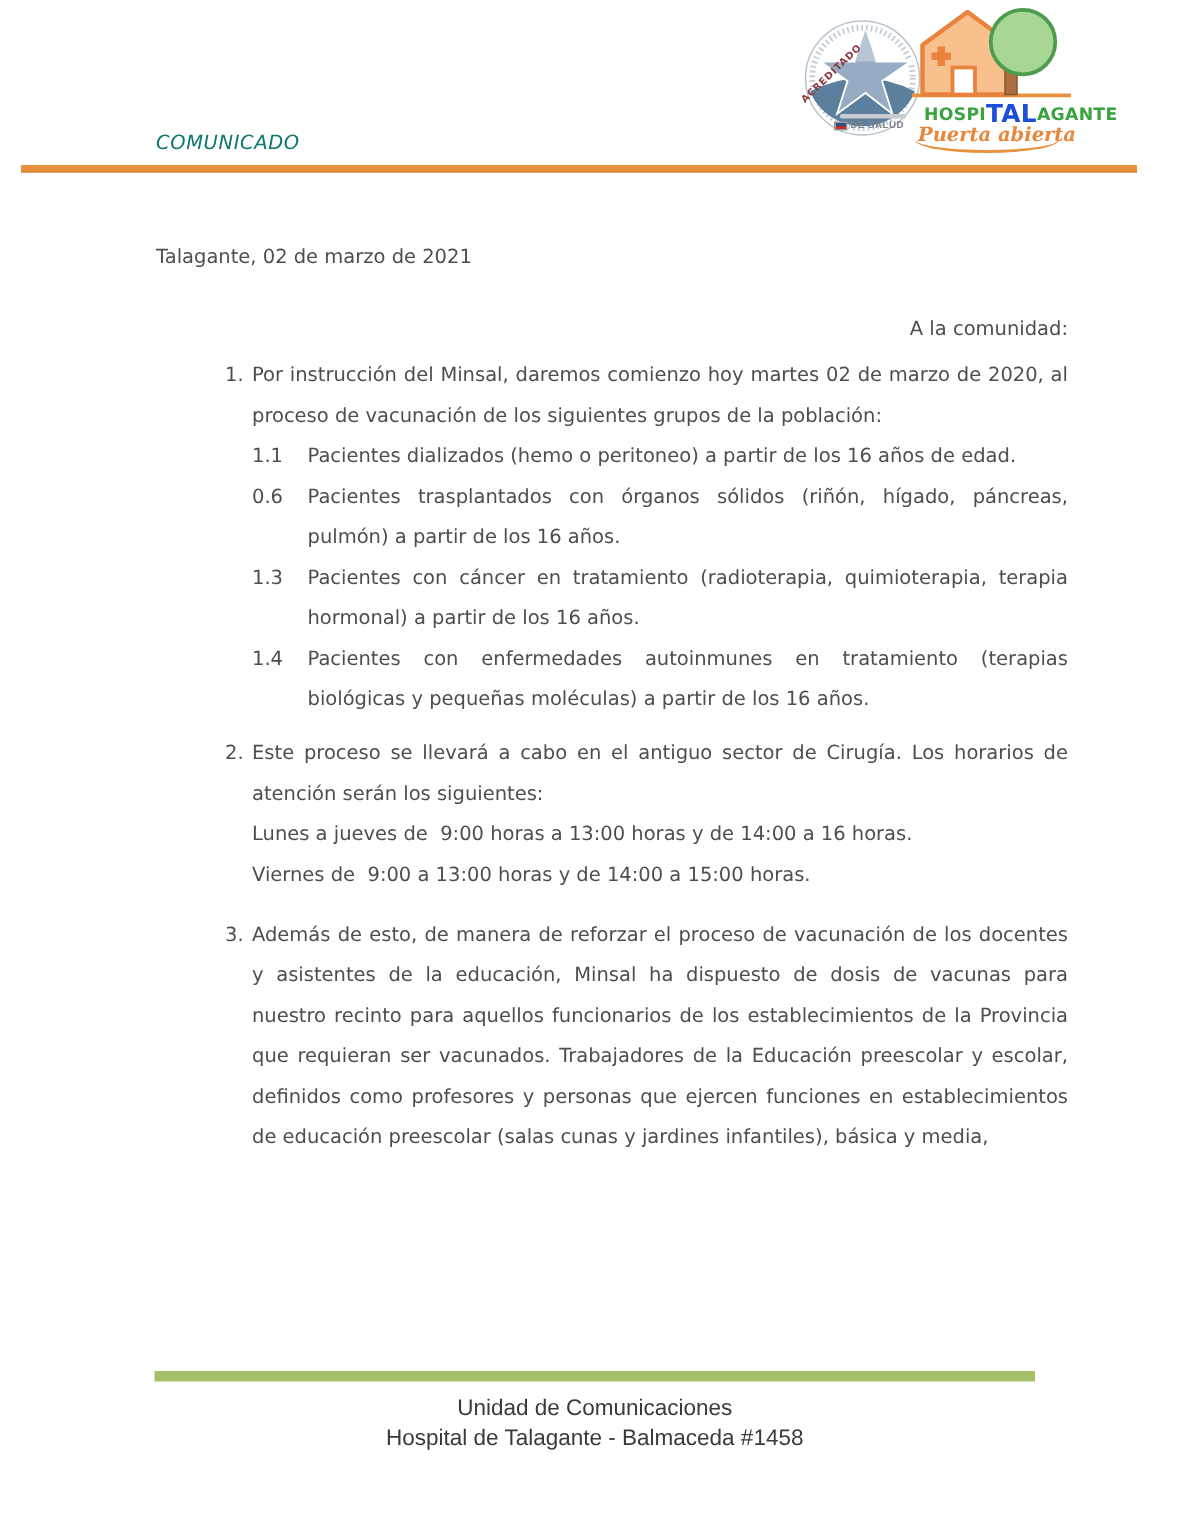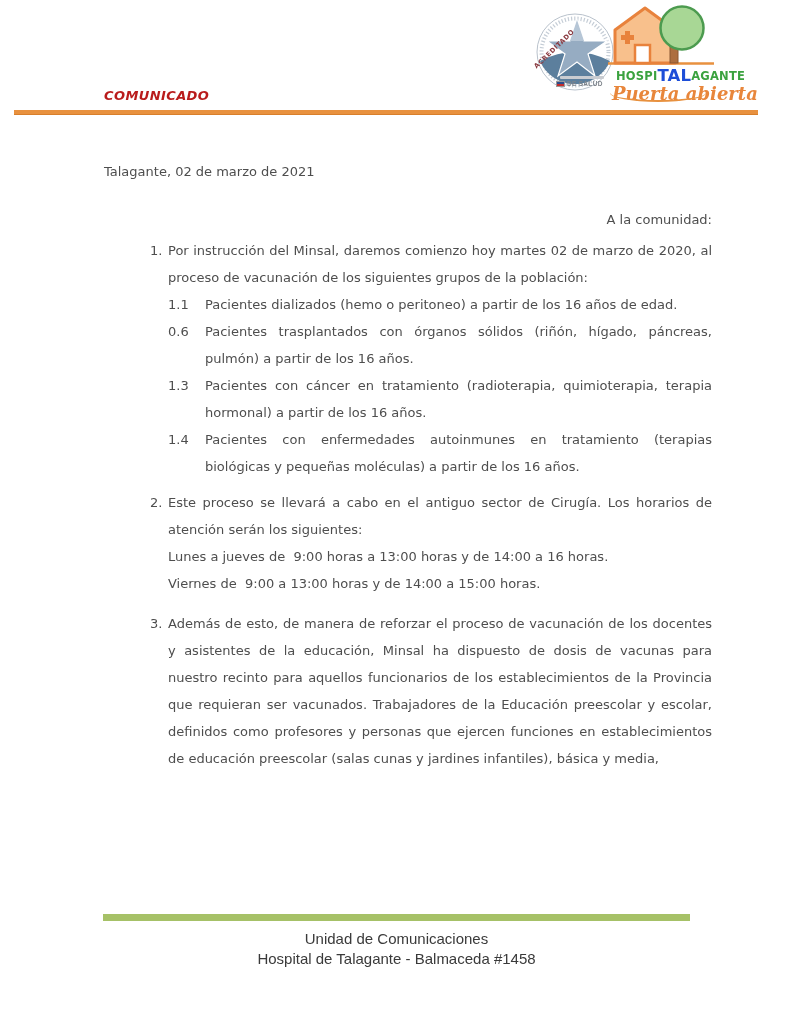--- a/index.html
+++ b/index.html
@@ -8,22 +8,22 @@
     position:relative;
     width:801px; height:1024px;
     background:#ffffff;
     font-family:"DejaVu Sans", sans-serif;
     overflow:hidden;
   }
 
   
   .comunicado {
     position:absolute; left:104px; top:88px;
-    font-size:13px; font-weight:bold; font-style:italic;
-    letter-spacing:.4px; color:#b91c1c;
+    font-size:13px; font-weight:normal; font-style:italic;
+    letter-spacing:.4px; color:#0f766e;
   }
   .header-rule {
     position:absolute; left:14px; top:110px;
     width:744px; height:5px;
     background:#E8913F; border-bottom:1px solid #d87f2c;
   }
 
   
   .seal { position:absolute; left:527px; top:7px; width:96px; height:96px; }
   .ministry {
@@ -37,21 +37,21 @@
 
   
   .hosp-logo { position:absolute; left:604px; top:4px; width:116px; }
   .hosp-art { display:block; }
   .hosp-name { position:absolute; left:12px; top:62px; display:flex; align-items:center; white-space:nowrap; }
   .hosp-name .g { font-size:11.5px; font-weight:800; color:#3BA23F; letter-spacing:.2px; }
   .hosp-name .o { font-size:16.5px; font-weight:800; color:#1d4ed8; letter-spacing:.2px; }
   .tagline {
     position:absolute; left:8px; top:79px;
     font-family:"DejaVu Serif", serif; font-style:italic; font-weight:bold;
-    font-size:18px; color:#E8863B; white-space:nowrap;
+    font-size:13px; color:#E8863B; white-space:nowrap;
   }
   .tagline-swoosh {
     position:absolute; left:6px; top:80px; width:96px; height:18px;
     border-bottom:2px solid #E8913F; border-radius:50%;
   }
 
   
   .doc {
     position:absolute; left:104px; top:158px; width:608px;
     font-size:13px; line-height:27px; color:#4e4e4e;

